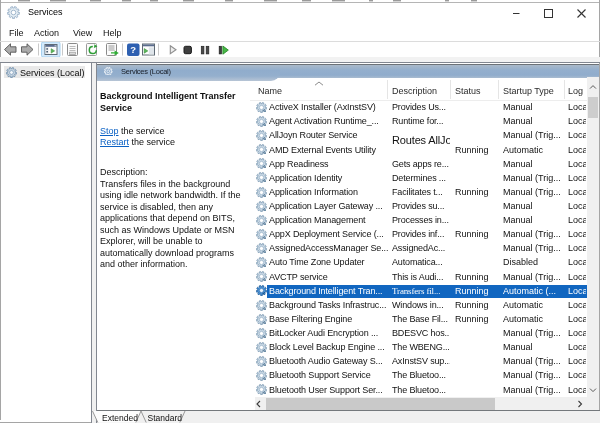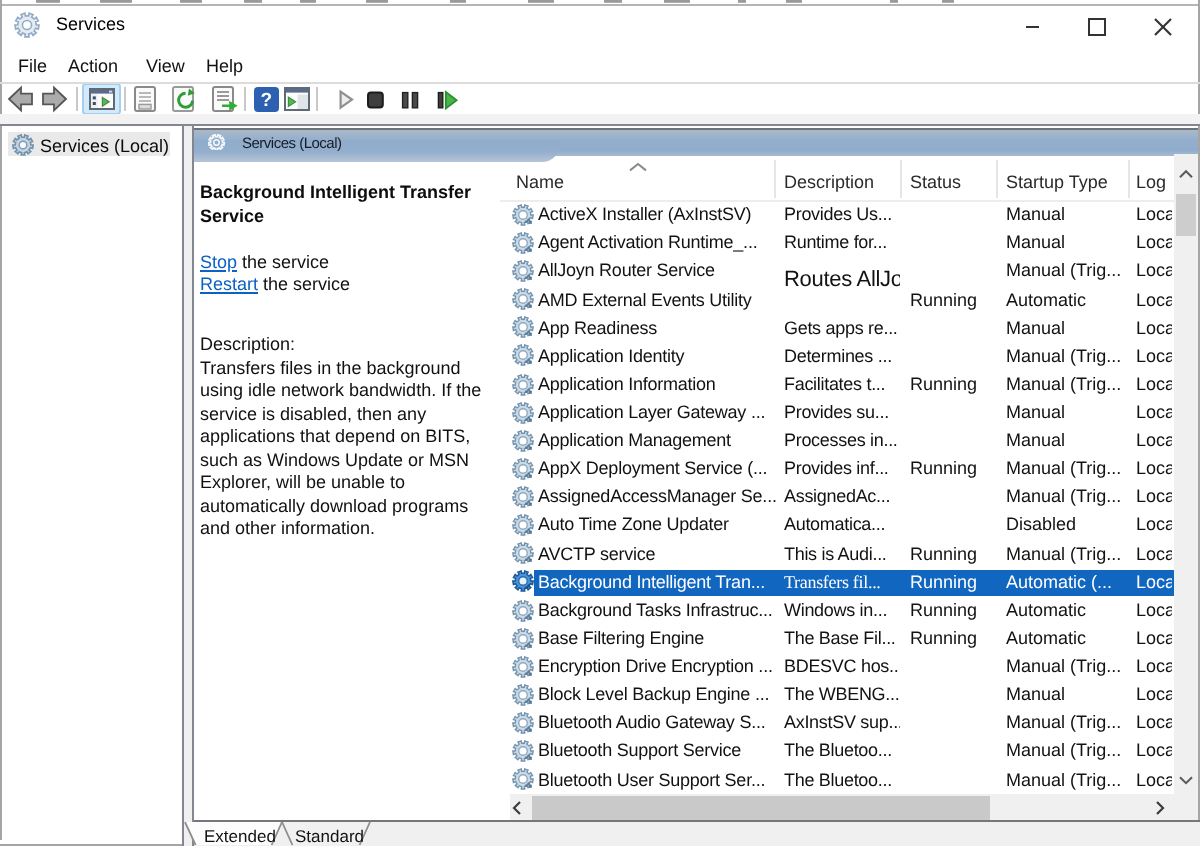--- a/index.html
+++ b/index.html
@@ -314,21 +314,21 @@
 <div class="c" style="left:392px;top:313.9px;width:58px;font-size:9px;letter-spacing:-0.15px;color:#121212;">The Base Fil...</div>
 <div class="c" style="left:455px;top:313.9px;width:42px;font-size:9px;color:#121212;">Running</div>
 <div class="c" style="left:503px;top:313.9px;width:60px;font-size:9px;color:#121212;">Automatic</div>
 <div class="c" style="left:568px;top:313.9px;width:18px;font-size:9px;color:#121212;">Local Sy</div>
 <svg class="abs" style="left:256px;top:327.7px" width="11" height="11" viewBox="0 0 16 16">
     <use href="#gpath" fill="#c9d9e6" stroke="#7593ad" stroke-width="1"></use>
     <circle cx="8" cy="8" r="3.1" fill="#ffffff" stroke="#8fabc2" stroke-width="1"></circle>
     <path d="M12.5,10.5 A5.3,5.3 0 0 1 9.5,13.2" fill="none" stroke="#4a6e8e" stroke-width="1.6" opacity="0.75"></path>
     <rect x="12.2" y="12.2" width="2.3" height="2.3" fill="#49708f" opacity="0.8"></rect>
   </svg>
-<div class="c" style="left:269px;top:328.0px;width:119px;font-size:9px;letter-spacing:-0.12px;color:#121212;">Encryption Drive Encryption ...</div>
+<div class="c" style="left:269px;top:328.0px;width:119px;font-size:9px;letter-spacing:-0.12px;color:#121212;">BitLocker Audi Encryption ...</div>
 <div class="c" style="left:392px;top:328.0px;width:58px;font-size:9px;letter-spacing:-0.15px;color:#121212;">BDESVC hos...</div>
 <div class="c" style="left:503px;top:328.0px;width:60px;font-size:9px;color:#121212;">Manual (Trig...</div>
 <div class="c" style="left:568px;top:328.0px;width:18px;font-size:9px;color:#121212;">Local Sy</div>
 <svg class="abs" style="left:256px;top:341.8px" width="11" height="11" viewBox="0 0 16 16">
     <use href="#gpath" fill="#c9d9e6" stroke="#7593ad" stroke-width="1"></use>
     <circle cx="8" cy="8" r="3.1" fill="#ffffff" stroke="#8fabc2" stroke-width="1"></circle>
     <path d="M12.5,10.5 A5.3,5.3 0 0 1 9.5,13.2" fill="none" stroke="#4a6e8e" stroke-width="1.6" opacity="0.75"></path>
     <rect x="12.2" y="12.2" width="2.3" height="2.3" fill="#49708f" opacity="0.8"></rect>
   </svg>
 <div class="c" style="left:269px;top:342.1px;width:119px;font-size:9px;letter-spacing:-0.12px;color:#121212;">Block Level Backup Engine ...</div>

